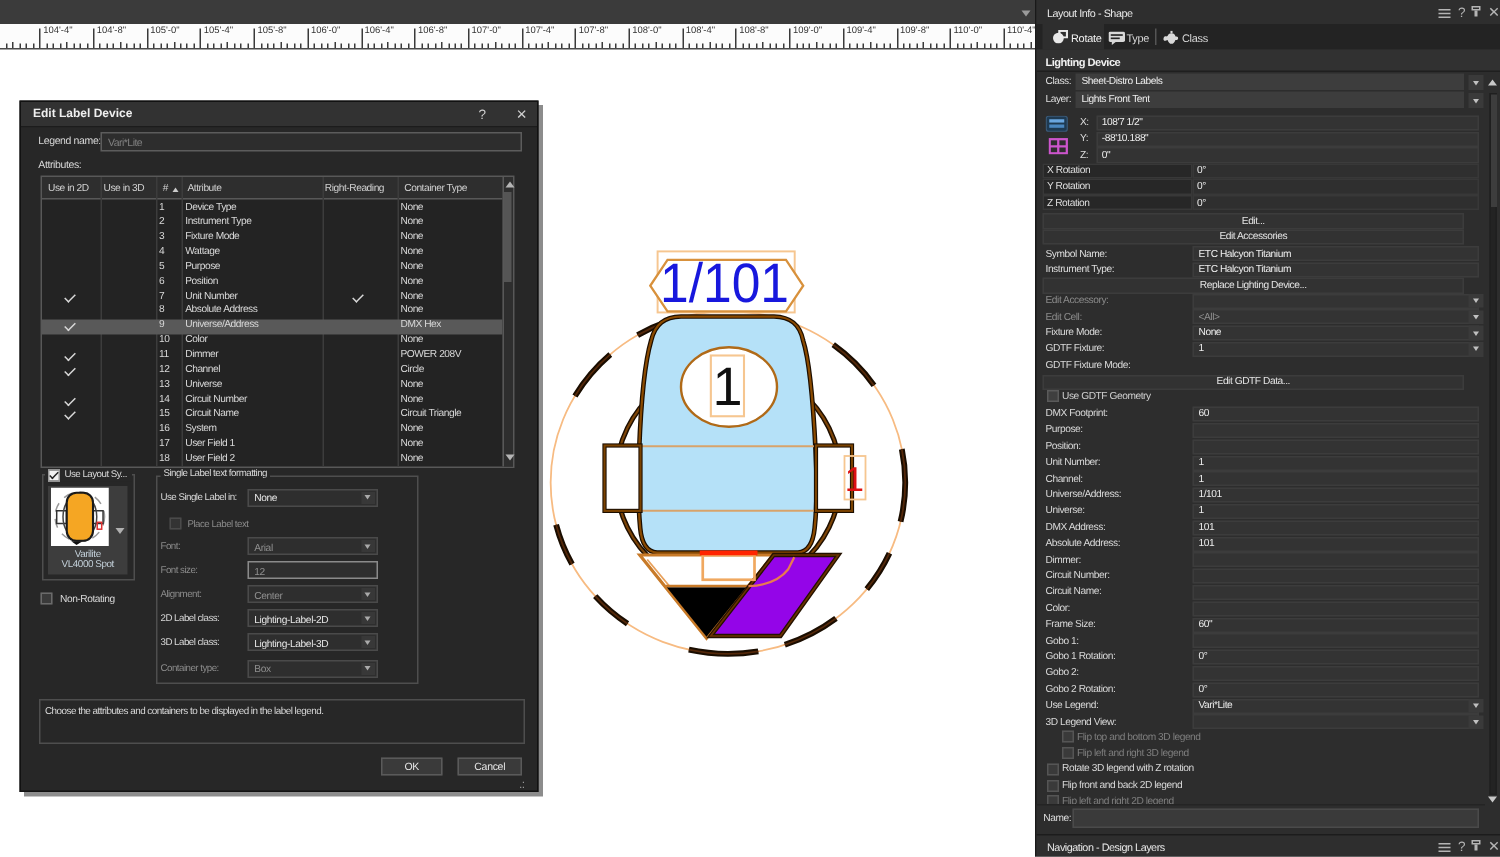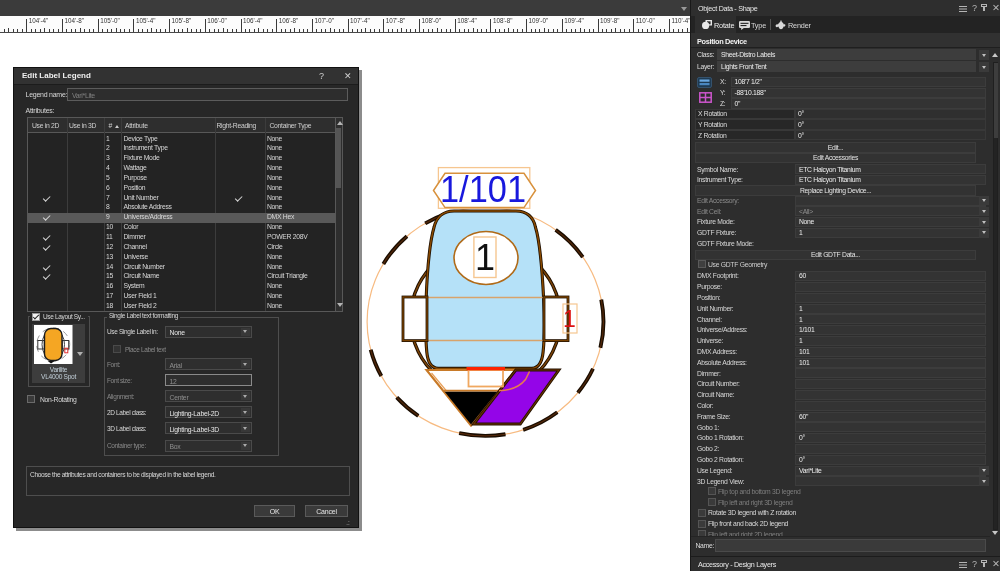--- a/index.html
+++ b/index.html
@@ -236,21 +236,21 @@
 <path d="M433.5,190.5 L445,173.3 L524,173.3 L535.5,190.5 L524,207.6 L445,207.6 Z" fill="#fff" stroke="#d8913c" stroke-width="1.5"></path>
 <text x="483" y="201.5" font-size="37" fill="#1818dd" text-anchor="middle" font-family="Liberation Sans" textLength="86" lengthAdjust="spacingAndGlyphs">1/101</text>
 <ellipse cx="486" cy="258" rx="32" ry="26.5" fill="#fff" stroke="#b06a18" stroke-width="1.6"></ellipse>
 <rect x="473.9" y="237" width="22.1" height="40.5" fill="none" stroke="#f6c690" stroke-width="1.4"></rect>
 <text x="485" y="270" font-size="36" fill="#101010" text-anchor="middle" font-family="Liberation Sans">1</text>
 <rect x="563" y="304" width="14" height="29" fill="none" stroke="#f6c690" stroke-width="1.2"></rect>
 <text x="569.5" y="327" font-size="23" fill="#dd1111" text-anchor="middle" font-family="Liberation Sans">1</text>
 </svg>
 <div class="abs" style="left:13px;top:67px;width:346px;height:461px;background:#272727;border:1px solid #111;box-shadow:3px 3px 0 rgba(0,0,0,0.45);font-size:6.5px;letter-spacing:-0.35px;color:#d8d8d8">
 <div class="abs" style="left:0;top:0;width:344px;height:17px;background:#323232;border-bottom:1px solid #1c1c1c"></div>
-<div class="abs" style="left:8px;top:3px;font-size:8px;font-weight:bold;letter-spacing:0;color:#efefef">Edit Label Legend</div>
+<div class="abs" style="left:8px;top:3px;font-size:8px;font-weight:bold;letter-spacing:0;color:#efefef">Edit Label Device</div>
 <div class="abs" style="left:305px;top:3px;font-size:9px;color:#cfcfcf">?</div>
 <div class="abs" style="left:330px;top:2.5px;font-size:9px;color:#cfcfcf">✕</div>
 <div class="abs" style="left:11.5px;top:23px;font-size:7px;letter-spacing:-0.25px">Legend name:</div>
 <div class="abs" style="left:53px;top:20px;width:281px;height:13px;background:#2d2d2d;border:1px solid #5c5c5c;color:#808080;padding:2.5px 0 0 4px;font-size:7px">Vari*Lite</div>
 <div class="abs" style="left:11.5px;top:38.5px;font-size:7px;letter-spacing:-0.25px">Attributes:</div>
 <div class="abs" style="left:13px;top:49px;width:316px;height:195px;background:#232323;border:1px solid #585858">
 <div class="abs" style="left:0;top:0;width:314px;height:15px;background:#2e2e2e;border-bottom:1px solid #585858"></div>
 <div class="abs" style="left:4px;top:3.5px;font-size:6.8px;letter-spacing:-0.3px;color:#d0d0d0">Use in 2D</div>
 <div class="abs" style="left:41px;top:3.5px;font-size:6.8px;letter-spacing:-0.3px;color:#d0d0d0">Use in 3D</div>
 <div class="abs" style="left:80.5px;top:3.5px;font-size:6.8px;letter-spacing:-0.3px;color:#d0d0d0">#</div>
@@ -382,21 +382,21 @@
           <div class="dn" style="border-top-color:#aaa;border-left-width:2.4px;border-right-width:2.4px;border-top-width:3.2px"></div>
         </div></div>
 <div class="abs" style="left:12px;top:398px;width:324px;height:30px;border:1px solid #4e4e4e"></div>
 <div class="abs" style="left:16px;top:402.5px;font-size:6.6px;letter-spacing:-0.35px">Choose the attributes and containers to be displayed in the label legend.</div>
 <div class="abs" style="left:240px;top:437px;width:41px;height:12px;background:#3a3a3a;border:1px solid #5a5a5a;text-align:center;padding-top:2px;font-size:7px;letter-spacing:-0.2px;color:#e6e6e6">OK</div>
 <div class="abs" style="left:291px;top:437px;width:43px;height:12px;background:#3a3a3a;border:1px solid #5a5a5a;text-align:center;padding-top:2px;font-size:7px;letter-spacing:-0.2px;color:#e6e6e6">Cancel</div>
 <div class="abs" style="left:332px;top:450px;font-size:8px;color:#9a9a9a">.:</div>
 </div>
 <div class="abs" style="left:690px;top:0;width:310px;height:571px;background:#2d2d2d;border-left:1px solid #191919;font-size:6.8px;letter-spacing:-0.3px;color:#dedede">
 <div class="abs" style="left:0;top:0;width:310px;height:16px;background:#2e2e2e"></div>
-<div class="abs" style="left:7px;top:4px;font-size:7.2px;letter-spacing:-0.3px;color:#e8e8e8">Object Data - Shape</div>
+<div class="abs" style="left:7px;top:4px;font-size:7.2px;letter-spacing:-0.3px;color:#e8e8e8">Layout Info - Shape</div>
 <div class="abs" style="left:268px;top:6px;width:8px;height:1.4px;background:#b5b5b5;box-shadow:0 2.5px 0 #b5b5b5,0 5px 0 #b5b5b5"></div>
       <div class="abs" style="left:281px;top:3px;font-size:9px;color:#b5b5b5">?</div>
       <div class="abs" style="left:292px;top:4px;width:2px;height:7px;background:#b5b5b5"></div>
       <div class="abs" style="left:290px;top:4px;width:6px;height:3px;border:1px solid #b5b5b5;background:#2d2d2d"></div>
       <div class="abs" style="left:301px;top:2px;font-size:9.5px;color:#b5b5b5">✕</div>
 <div class="abs" style="left:0;top:16px;width:310px;height:17px;background:#232323"></div>
 <div class="abs" style="left:4px;top:16px;width:41px;height:17px;background:#2e2e2e"></div>
 <svg class="abs" style="left:11px;top:20px" width="10" height="9" viewBox="0 0 10 9">
 <rect x="3.5" y="0" width="6.5" height="5.5" fill="#e8e8e8"></rect>
         <rect x="5" y="1.3" width="3.6" height="3" fill="#2e2e2e"></rect>
@@ -408,23 +408,23 @@
 <rect x="1.5" y="1.8" width="8" height="1.1" fill="#232323"></rect>
         <rect x="1.5" y="4" width="6" height="1.1" fill="#232323"></rect>
 <path d="M2.2,7 l0,2 l2.6,-2 Z" fill="#d8d8d8"></path>
       </svg>
 <div class="abs" style="left:60px;top:20.5px;font-size:7.3px;letter-spacing:-0.2px;color:#d8d8d8">Type</div>
 <div class="abs" style="left:78.5px;top:19px;width:1px;height:11px;background:#555"></div>
 <svg class="abs" style="left:84px;top:19.5px" width="12" height="10" viewBox="0 0 12 10">
 <path d="M3.6,3.6 C3.9,2.7 4.9,2.1 6,2.1 C7.1,2.1 8.1,2.7 8.4,3.6 L8.7,4.4 C9.7,4 10.6,4.6 10.4,5.6 C10.2,6.5 9.4,6.9 8.6,6.6 C8.2,8.2 7.2,9.2 6,9.2 C4.8,9.2 3.8,8.2 3.4,6.6 L2,7.2 C0.9,7.3 0.3,6.2 0.8,5.1 C1.2,4.3 2.1,4 2.9,4.4 Z" fill="#d8d8d8"></path>
 <rect x="5.3" y="0.6" width="1.4" height="1.6" fill="#d8d8d8"></rect>
       </svg>
-<div class="abs" style="left:97px;top:20.5px;font-size:7.3px;letter-spacing:-0.2px;color:#d8d8d8">Render</div>
+<div class="abs" style="left:97px;top:20.5px;font-size:7.3px;letter-spacing:-0.2px;color:#d8d8d8">Class</div>
 <div class="abs" style="left:0;top:33px;width:310px;height:15px;background:#313131;border-bottom:1px solid #1f1f1f"></div>
-<div class="abs" style="left:6px;top:37px;font-size:7.4px;font-weight:bold;letter-spacing:-0.35px;color:#f2f2f2">Position Device</div>
+<div class="abs" style="left:6px;top:37px;font-size:7.4px;font-weight:bold;letter-spacing:-0.35px;color:#f2f2f2">Lighting Device</div>
 <div class="abs" style="left:26px;top:49px;width:259px;height:11px;background:#3d3d3d"></div>
 <div class="abs" style="left:6px;top:50.5px">Class:</div>
 <div class="abs" style="left:30px;top:50.5px;color:#eee">Sheet-Distro Labels</div>
 <div class="abs" style="left:287.5px;top:50.3px;width:10px;height:9.5px;background:#3a3a3a"></div>
       <div class="abs dn" style="left:291px;top:53.5px;border-top-color:#c0c0c0;border-left-width:2.6px;border-right-width:2.6px;border-top-width:3.4px"></div>
 <div class="abs" style="left:26px;top:61px;width:259px;height:11px;background:#3d3d3d"></div>
 <div class="abs" style="left:6px;top:62.5px">Layer:</div>
 <div class="abs" style="left:30px;top:62.5px;color:#eee">Lights Front Tent</div>
 <div class="abs" style="left:287.5px;top:62.3px;width:10px;height:9.5px;background:#3a3a3a"></div>
       <div class="abs dn" style="left:291px;top:65.5px;border-top-color:#c0c0c0;border-left-width:2.6px;border-right-width:2.6px;border-top-width:3.4px"></div>
@@ -557,19 +557,19 @@
 <div class="abs" style="left:17px;top:531.0px;color:#7e7e7e">Flip left and right 2D legend</div>
 <div class="abs" style="left:0;top:536px;width:310px;height:20px;background:#2d2d2d;border-top:1px solid #242424"></div>
 <div class="abs" style="left:4.5px;top:541.5px">Name:</div>
 <div class="abs" style="left:24px;top:539px;width:271px;height:13px;background:#3a3a3a;border:1px solid #4a4a4a"></div>
 <div class="abs" style="left:299px;top:48px;width:11px;height:492px;background:#2d2d2d"></div>
 <div class="abs up" style="left:301px;top:53px;border-bottom-color:#c8c8c8;border-left-width:3.8px;border-right-width:3.8px;border-bottom-width:4.6px"></div>
 <div class="abs" style="left:302px;top:62px;width:4.5px;height:468px;background:#232323;border:1px solid #1f1f1f"></div>
 <div class="abs" style="left:302.5px;top:63px;width:4.5px;height:75px;background:#3d3d3d"></div>
 <div class="abs dn" style="left:301px;top:531px;border-top-color:#c8c8c8;border-left-width:3.8px;border-right-width:3.8px;border-top-width:4.6px"></div>
 <div class="abs" style="left:0;top:556px;width:310px;height:15px;background:#2e2e2e;border-top:1px solid #1c1c1c"></div>
-<div class="abs" style="left:7px;top:560px;font-size:7.2px;letter-spacing:-0.3px;color:#e8e8e8">Accessory - Design Layers</div>
+<div class="abs" style="left:7px;top:560px;font-size:7.2px;letter-spacing:-0.3px;color:#e8e8e8">Navigation - Design Layers</div>
 <div class="abs" style="left:268px;top:562px;width:8px;height:1.4px;background:#b5b5b5;box-shadow:0 2.5px 0 #b5b5b5,0 5px 0 #b5b5b5"></div>
       <div class="abs" style="left:281px;top:559px;font-size:9px;color:#b5b5b5">?</div>
       <div class="abs" style="left:292px;top:560px;width:2px;height:7px;background:#b5b5b5"></div>
       <div class="abs" style="left:290px;top:560px;width:6px;height:3px;border:1px solid #b5b5b5;background:#2d2d2d"></div>
       <div class="abs" style="left:301px;top:558px;font-size:9.5px;color:#b5b5b5">✕</div>
 </div>
 </div>
 </body></html>

